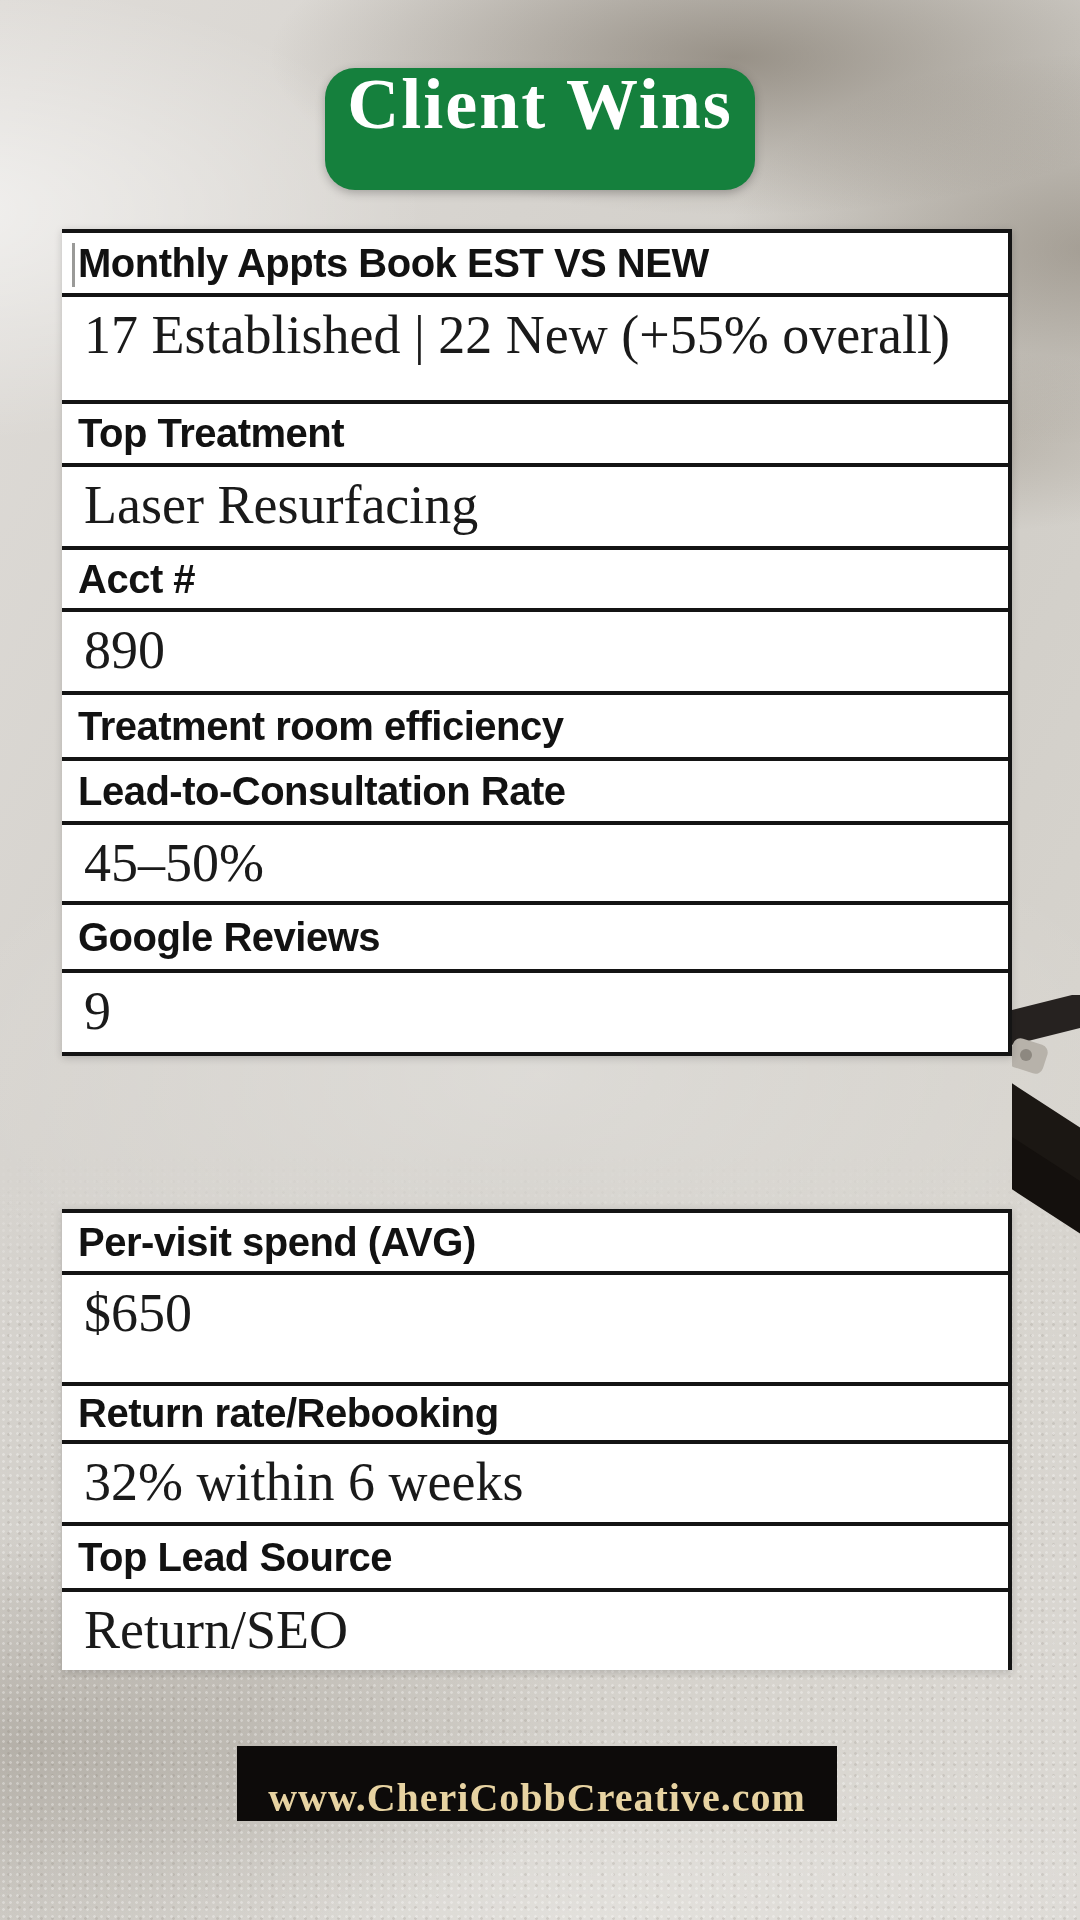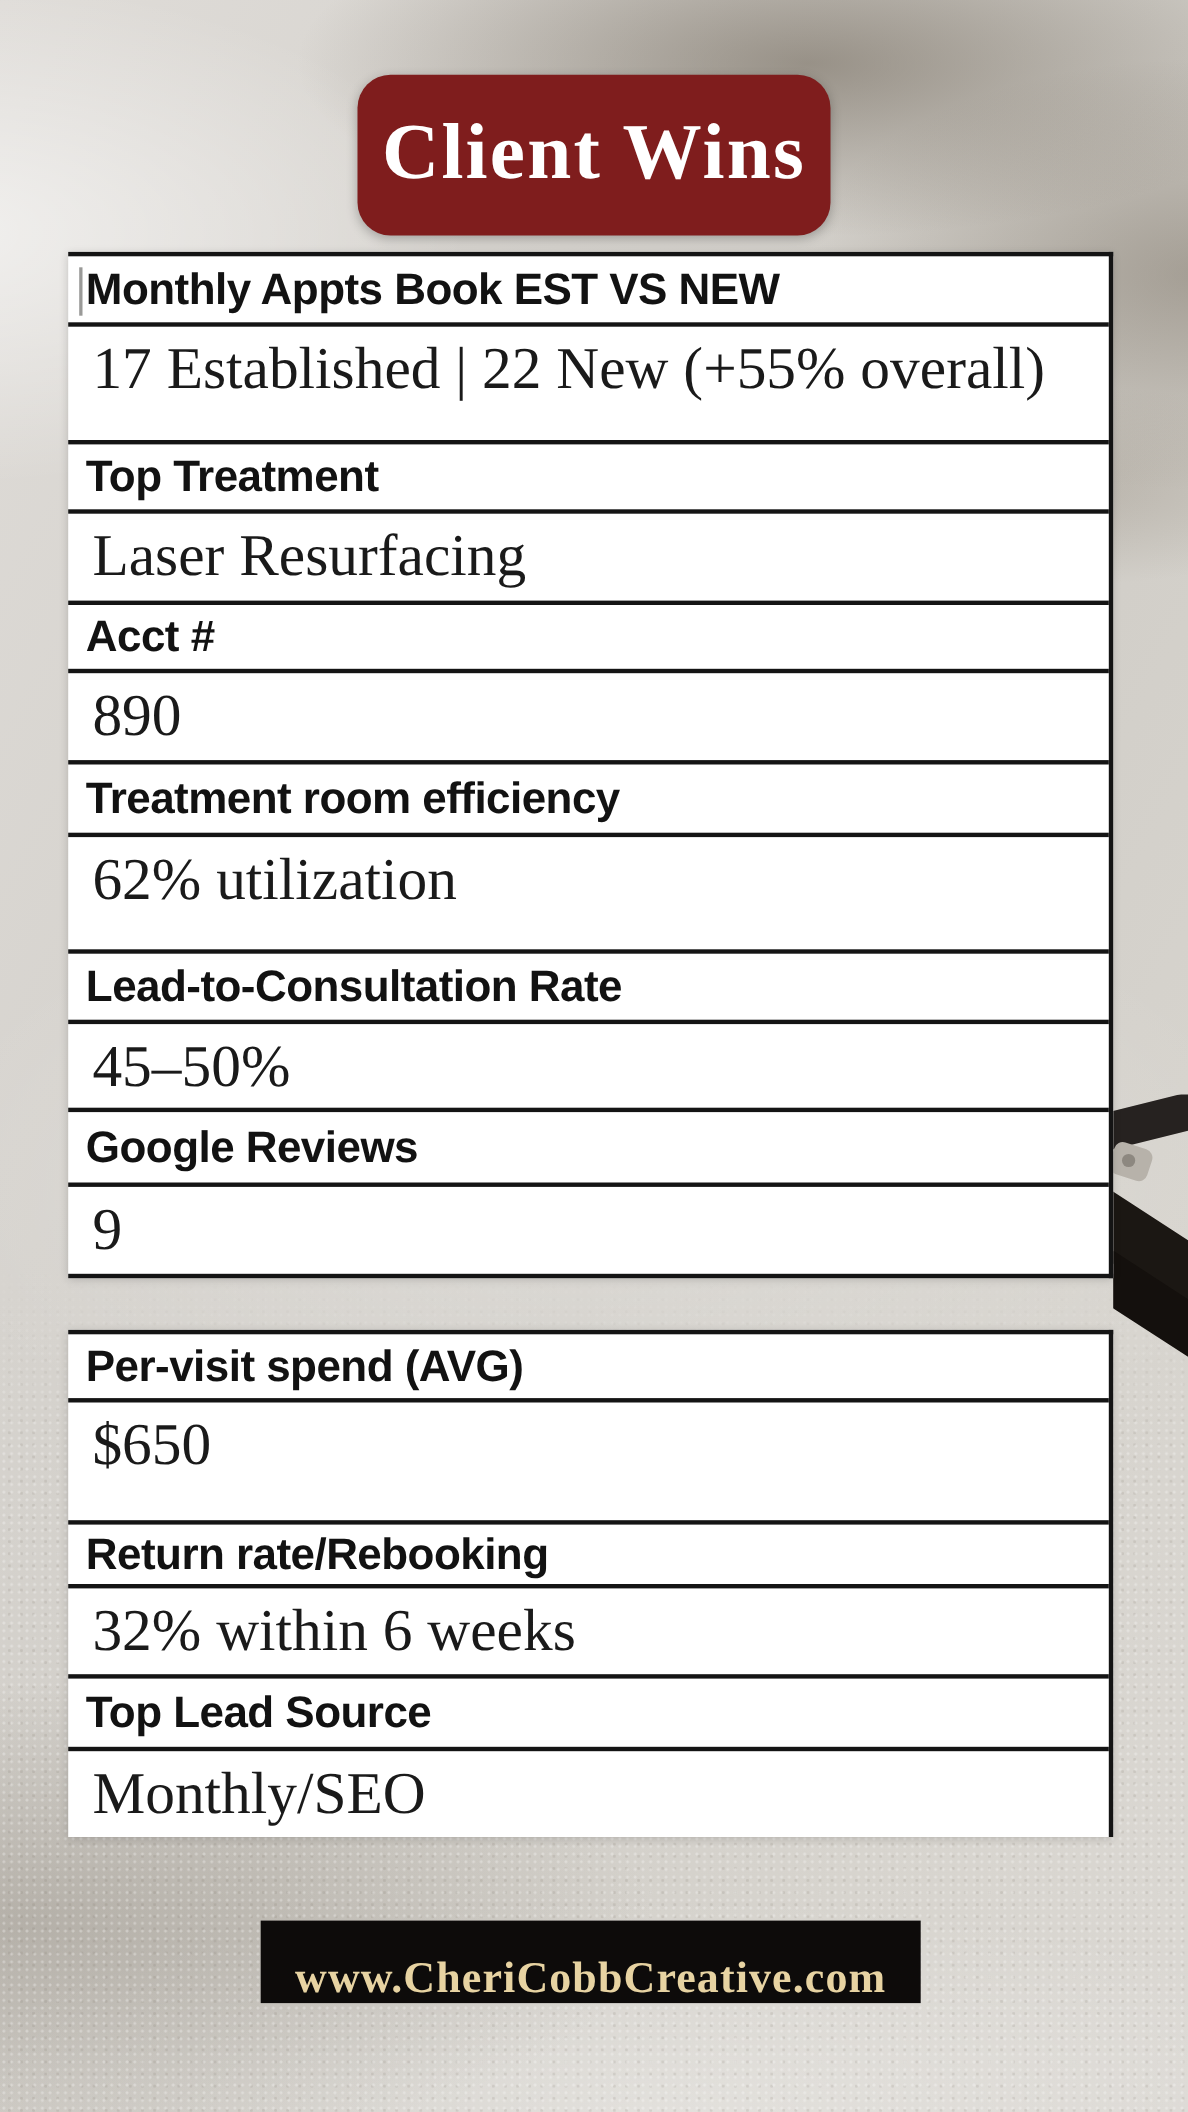--- a/index.html
+++ b/index.html
@@ -32,22 +32,22 @@
   }
   
   .sunglasses{position:absolute;left:1012px;top:995px;width:68px;height:265px;overflow:hidden;z-index:1;}
   .sg-wedge{position:absolute;left:-10px;top:6px;width:96px;height:34px;background:#262220;border-radius:6px;transform:rotate(-14deg);}
   .sg-hinge{position:absolute;left:-2px;top:46px;width:36px;height:30px;background:#b7b2aa;border-radius:8px;transform:rotate(18deg);}
   .sg-screw{position:absolute;left:8px;top:54px;width:12px;height:12px;background:#8d8880;border-radius:50%;}
   .sg-arm{position:absolute;left:-22px;top:74px;width:210px;height:55px;background:#1b1713;border-radius:12px;transform:rotate(33deg);transform-origin:left top;}
   .sg-arm2{position:absolute;left:-6px;top:138px;width:170px;height:44px;background:#14100d;border-radius:10px;transform:rotate(33deg);transform-origin:left top;}
   
   .badge{
-    position:absolute;left:325px;top:68px;width:430px;height:146px;z-index:2;
-    background:#7f1d1d;border-radius:30px;display:flex;align-items:center;justify-content:center;
+    position:absolute;left:325px;top:68px;width:430px;height:122px;z-index:2;
+    background:#15803d;border-radius:30px;display:flex;justify-content:center;
     box-shadow:0 3px 10px rgba(0,0,0,.25);
   }
   .badge span{
     color:#fff;font-family:"Liberation Serif",serif;font-weight:bold;
     font-size:72px;letter-spacing:2px;line-height:1;padding-bottom:6px;
   }
   
   .tblock{
     position:absolute;left:62px;width:950px;z-index:2;background:#fff;
     border-top:4px solid #141414;border-right:4px solid #141414;
@@ -114,23 +114,20 @@
     </div>
     <div class="row lab" style="height:62px">
       <span>Acct #</span>
     </div>
     <div class="row val" style="height:83px">
       <span>890</span>
     </div>
     <div class="row lab" style="height:66px">
       <span>Treatment room efficiency</span>
     </div>
-    <div class="row val" style="height:106px">
-      <span>62% utilization</span>
-    </div>
     <div class="row lab" style="height:64px">
       <span>Lead-to-Consultation Rate</span>
     </div>
     <div class="row val" style="height:80px">
       <span>45–50%</span>
     </div>
     <div class="row lab" style="height:68px">
       <span>Google Reviews</span>
     </div>
     <div class="row val" style="height:79px">
@@ -148,21 +145,21 @@
     <div class="row lab" style="height:58px">
       <span>Return rate/Rebooking</span>
     </div>
     <div class="row val" style="height:82px">
       <span>32% within 6 weeks</span>
     </div>
     <div class="row lab" style="height:66px">
       <span>Top Lead Source</span>
     </div>
     <div class="row val" style="height:78px">
-      <span>Monthly/SEO</span>
+      <span>Return/SEO</span>
     </div>
   </div>
 
   <div class="footer">
     <span>www.CheriCobbCreative.com</span>
   </div>
 
 </div>
 
 </body></html>

